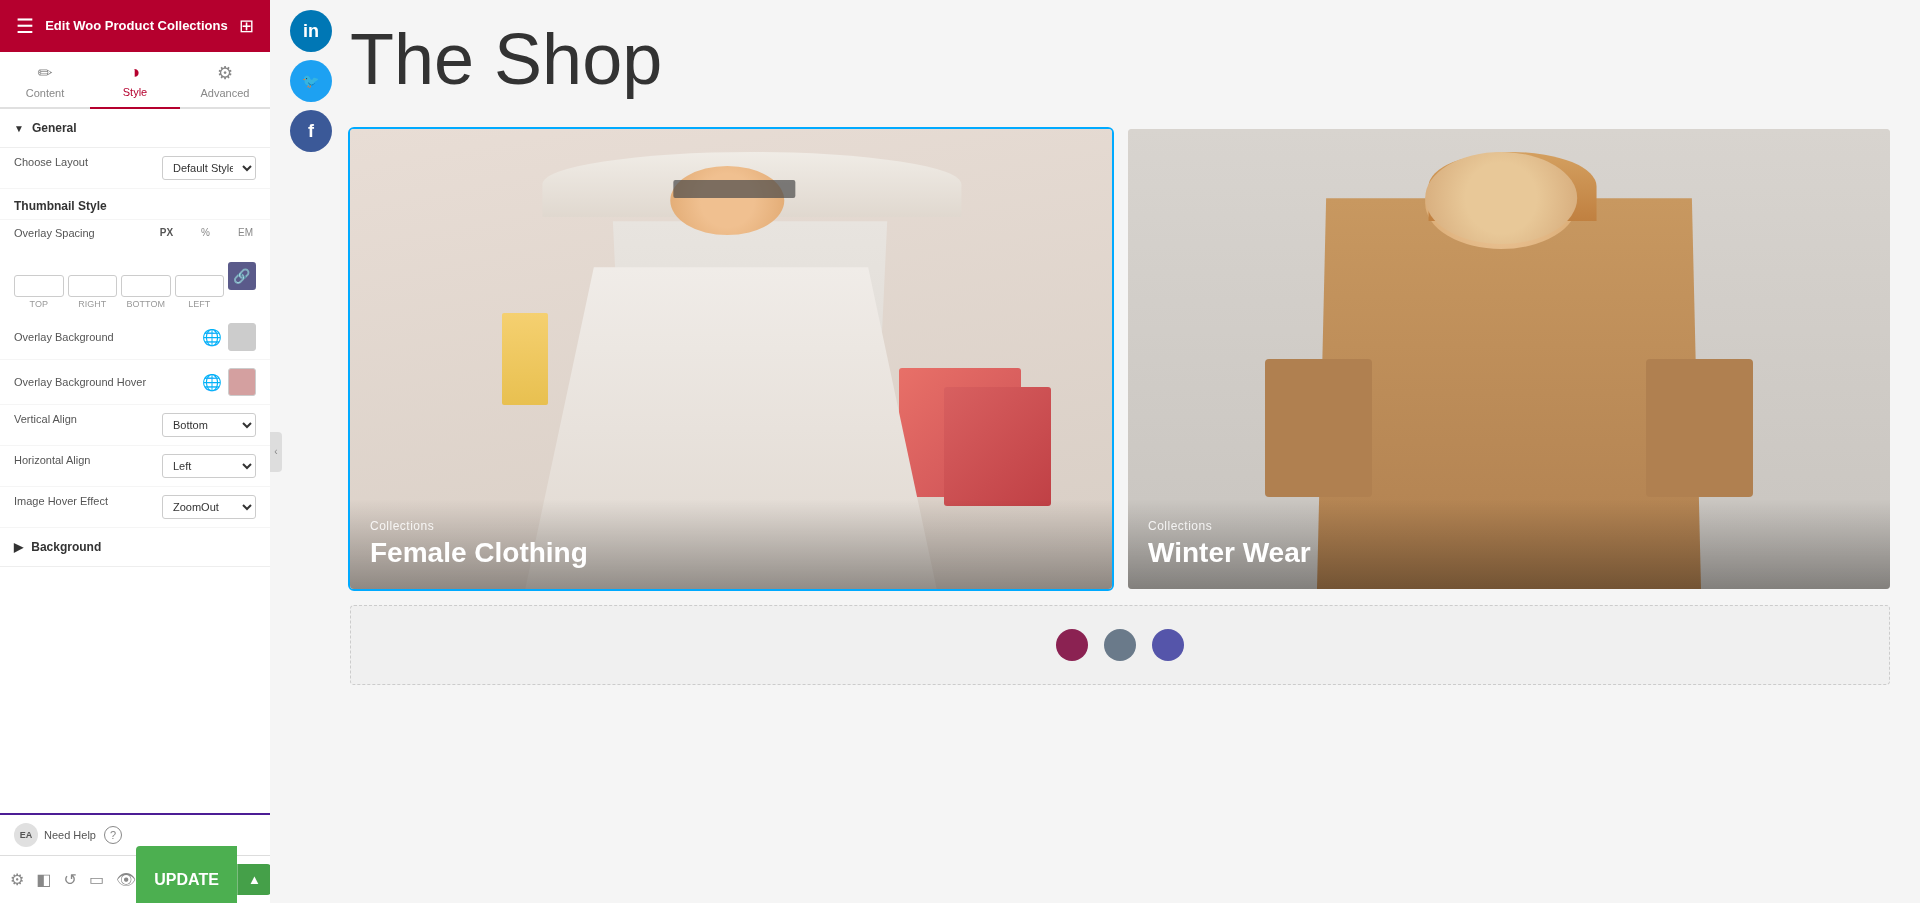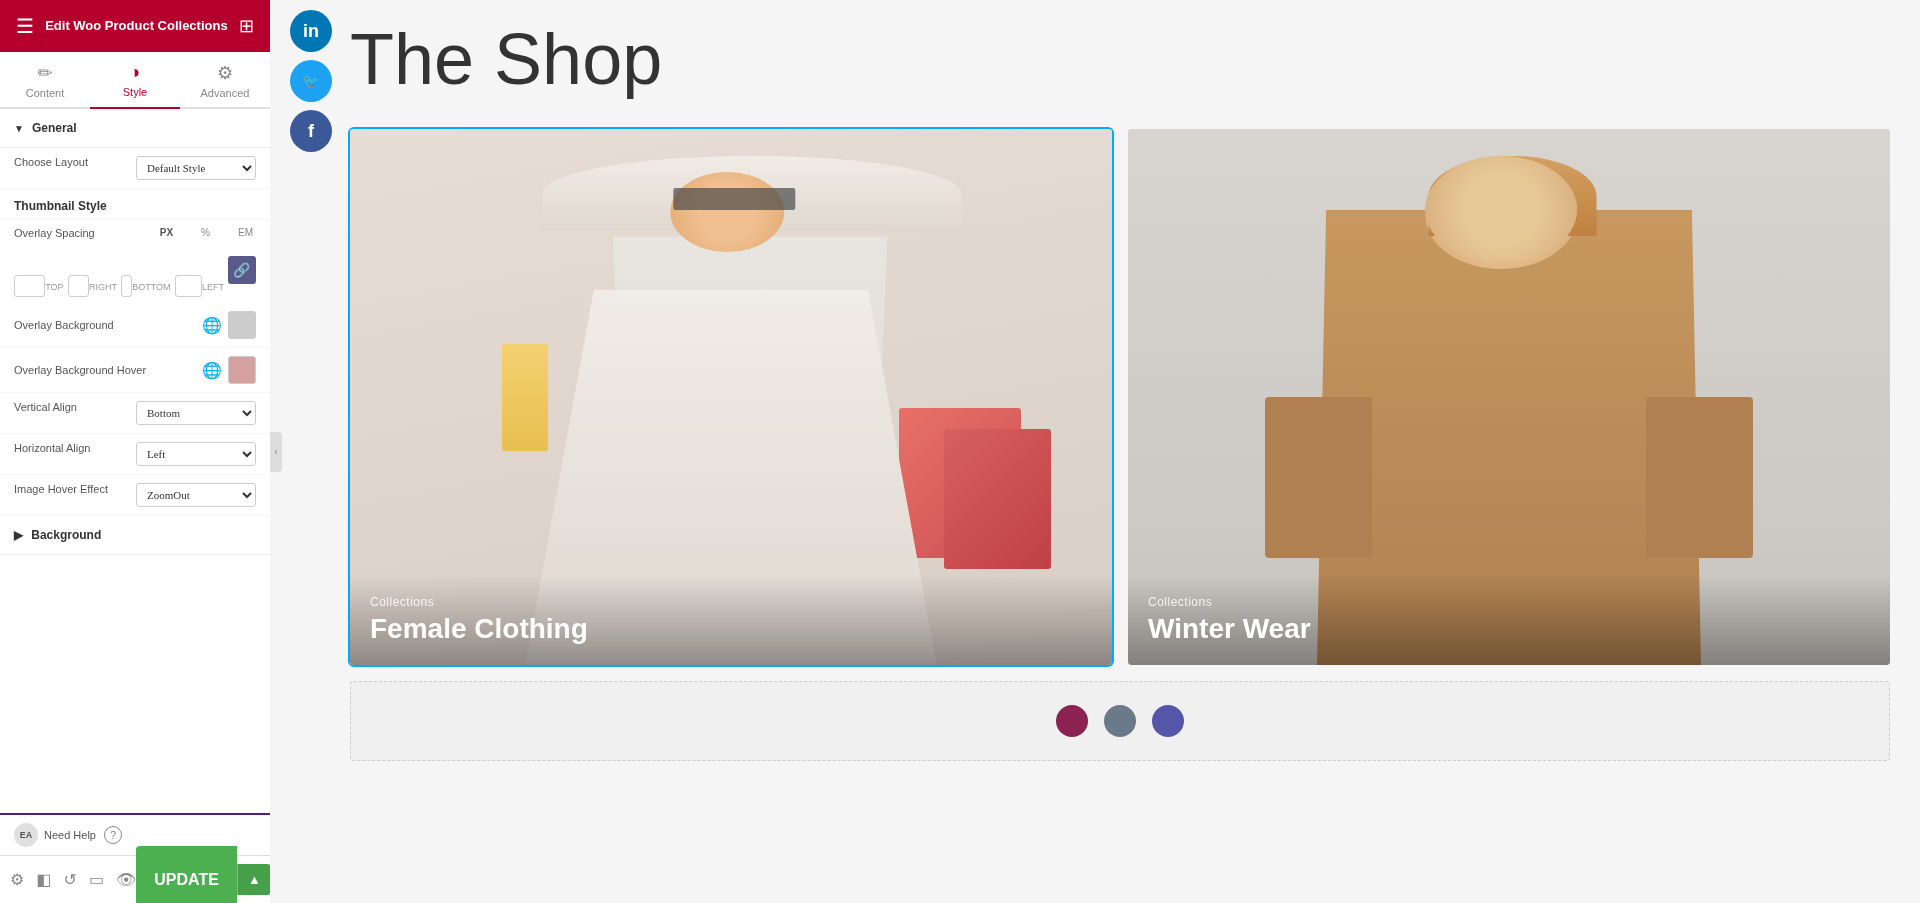--- a/index.html
+++ b/index.html
@@ -93,22 +93,21 @@
 
     select.dropdown {
       border: 1px solid #ccc;
       border-radius: 3px;
       padding: 4px 6px;
       font-size: 11px;
       color: #333;
       background: #fff;
       cursor: pointer;
       appearance: auto;
-      width: 120px;
-      font-family: Liberation Serif, serif;
+      width: 94px;
     }
 
     .thumbnail-style-header {
       padding: 10px 14px 6px;
       font-size: 12px;
       font-weight: bold;
       color: #333;
       border-bottom: 1px solid #f5f5f5;
     }
 
@@ -140,20 +139,21 @@
     }
 
     .spacing-inputs {
       display: flex;
       align-items: center;
       padding: 2px 14px 6px;
       gap: 4px;
     }
     .spacing-input-wrap {
       display: flex;
+      flex-direction: column;
       align-items: center;
       flex: 1;
       margin-top: 32px;
     }
     .spacing-input-wrap input {
       width: 100%;
       border: 1px solid #ccc;
       border-radius: 3px;
       padding: 4px 2px;
       font-size: 11px;
@@ -384,21 +384,21 @@
       display: grid;
       grid-template-columns: 1fr 1fr;
       gap: 16px;
       margin-bottom: 16px;
     }
 
     .product-card {
       position: relative;
       border-radius: 4px;
       overflow: hidden;
-      height: 536px;
+      height: 460px;
       cursor: pointer;
     }
     .product-card.selected {
       outline: 2px solid #00aaff;
     }
 
     .product-overlay {
       position: absolute;
       bottom: 0;
       left: 0;

